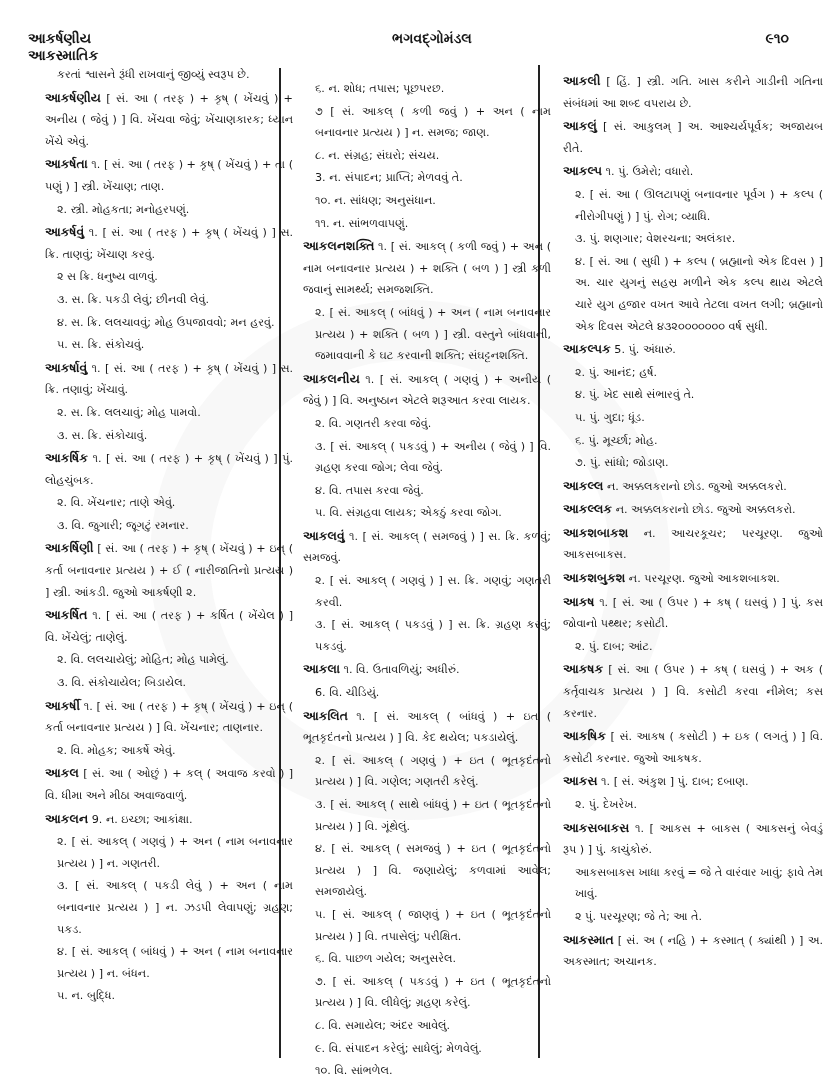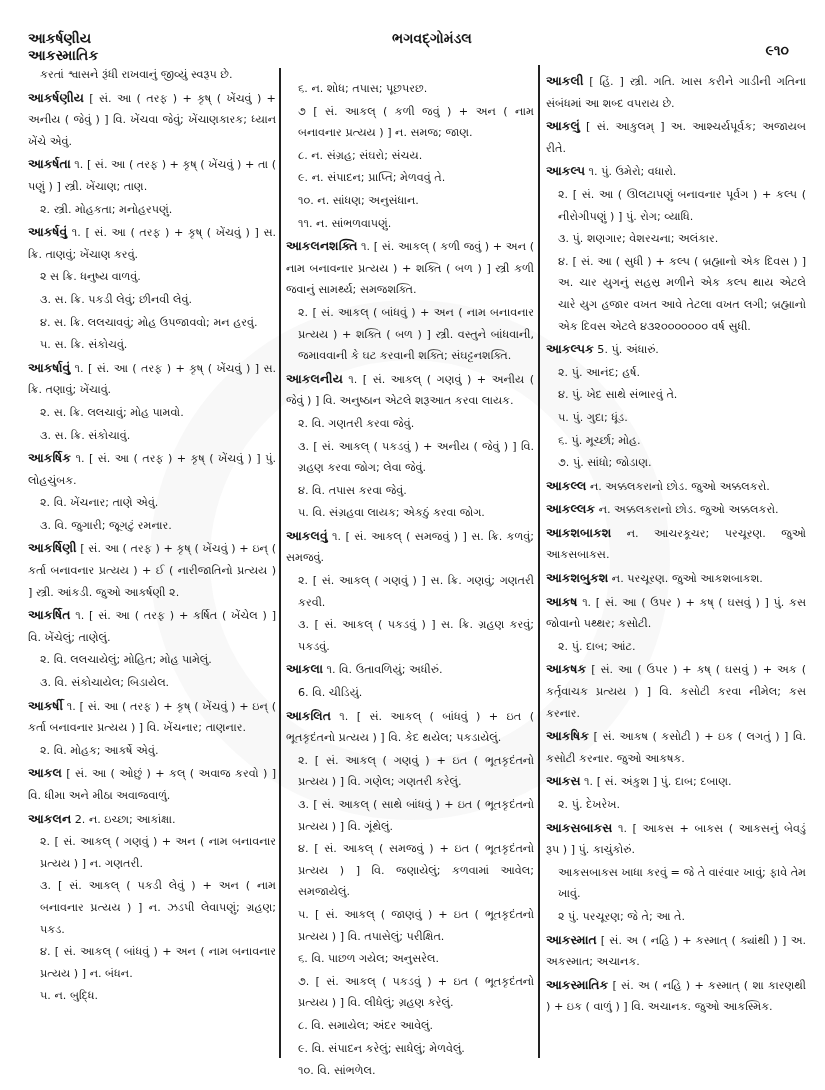--- a/index.html
+++ b/index.html
@@ -11,22 +11,22 @@
   }
   .page { position: absolute; inset: 0; }
   .watermark {
     position: absolute; left: 150px; top: 300px; width: 520px; height: 520px;
     border-radius: 50%;
     border: 60px solid rgba(200,200,200,0.12);
     box-sizing: border-box; pointer-events: none;
   }
   .hdr-left { position: absolute; left: 28px; top: 30px; font-weight: bold; font-size: 14px; line-height: 17px; }
   .hdr-center { position: absolute; left: 352px; top: 30px; width: 160px; text-align: center; font-weight: bold; font-size: 14px; }
-  .hdr-right { position: absolute; right: 36px; top: 30px; font-weight: bold; font-size: 14px; margin-top: 12px; }
-  .col { position: absolute; font-size: 11.2px; line-height: 21.6px; }
+  .hdr-right { position: absolute; right: 36px; top: 30px; font-weight: bold; font-size: 14px; }
+  .col { position: absolute; font-size: 11.2px; line-height: 21.6px; margin-left: 17px; }
   .col-1 { left: 28px; top: 64px; width: 248px; }
   .col-2 { left: 286px; top: 78px; width: 248px; }
   .col-3 { left: 546px; top: 70px; width: 260px; }
   .rule { position: absolute; width: 2px; background: #222; }
   .rule-1 { left: 279px; top: 68px; height: 990px; }
   .rule-2 { left: 538px; top: 65px; height: 993px; }
   .entry { margin: 0 0 1px 0; text-align: justify; }
   .hw { font-weight: bold; font-size: 12.4px; }
   .sub { padding-left: 12px; text-indent: 0; }
   .cont { padding-left: 12px; }
@@ -63,31 +63,31 @@
       <div class="entry"><span class="hw">આકર્ષિક</span><span> ૧. [ સં. આ ( તરફ ) + કૃષ્ ( ખેંચવું ) ] પું. લોહચુંબક.</span></div>
       <div class="entry sub"><span>૨. વિ. ખેંચનાર; તાણે એવું.</span></div>
       <div class="entry sub"><span>૩. વિ. જુગારી; જૂગટું રમનાર.</span></div>
       <div class="entry"><span class="hw">આકર્ષિણી</span><span> [ સં. આ ( તરફ ) + કૃષ્ ( ખેંચવું ) + ઇન્ ( કર્તા બનાવનાર પ્રત્યય ) + ઈ ( નારીજાતિનો પ્રત્યય ) ] સ્ત્રી. આંકડી. જુઓ આકર્ષણી ૨.</span></div>
       <div class="entry"><span class="hw">આકર્ષિત</span><span> ૧. [ સં. આ ( તરફ ) + કર્ષિત ( ખેંચેલ ) ] વિ. ખેંચેલું; તાણેલું.</span></div>
       <div class="entry sub"><span>૨. વિ. લલચાયેલું; મોહિત; મોહ પામેલું.</span></div>
       <div class="entry sub"><span>૩. વિ. સંકોચાયેલ; બિડાયેલ.</span></div>
       <div class="entry"><span class="hw">આકર્ષી</span><span> ૧. [ સં. આ ( તરફ ) + કૃષ્ ( ખેંચવું ) + ઇન્ ( કર્તા બનાવનાર પ્રત્યય ) ] વિ. ખેંચનાર; તાણનાર.</span></div>
       <div class="entry sub"><span>૨. વિ. મોહક; આકર્ષે એવું.</span></div>
       <div class="entry"><span class="hw">આકલ</span><span> [ સં. આ ( ઓછું ) + કલ્ ( અવાજ કરવો ) ] વિ. ધીમા અને મીઠા અવાજવાળું.</span></div>
-      <div class="entry"><span class="hw">આકલન</span><span> 2. ન. ઇચ્છા; આકાંક્ષા.</span></div>
+      <div class="entry"><span class="hw">આકલન</span><span> 9. ન. ઇચ્છા; આકાંક્ષા.</span></div>
       <div class="entry sub"><span>૨. [ સં. આકલ્ ( ગણવું ) + અન ( નામ બનાવનાર પ્રત્યય ) ] ન. ગણતરી.</span></div>
       <div class="entry sub"><span>૩. [ સં. આકલ્ ( પકડી લેવું ) + અન ( નામ બનાવનાર પ્રત્યય ) ] ન. ઝડપી લેવાપણું; ગ્રહણ; પકડ.</span></div>
       <div class="entry sub"><span>૪. [ સં. આકલ્ ( બાંધવું ) + અન ( નામ બનાવનાર પ્રત્યય ) ] ન. બંધન.</span></div>
       <div class="entry sub"><span>૫. ન. બુદ્ધિ.</span></div>
     </div>
   <div class="col col-2">
       <div class="entry sub"><span>૬. ન. શોધ; તપાસ; પૂછપરછ.</span></div>
       <div class="entry sub"><span>૭ [ સં. આકલ્ ( કળી જવું ) + અન ( નામ બનાવનાર પ્રત્યય ) ] ન. સમજ; જાણ.</span></div>
       <div class="entry sub"><span>૮. ન. સંગ્રહ; સંઘરો; સંચય.</span></div>
-      <div class="entry sub"><span>૯. ન. સંપાદન; પ્રાપ્તિ; મેળવવું તે.</span></div>
+      <div class="entry sub"><span>3. ન. સંપાદન; પ્રાપ્તિ; મેળવવું તે.</span></div>
       <div class="entry sub"><span>૧૦. ન. સાંધણ; અનુસંધાન.</span></div>
       <div class="entry sub"><span>૧૧. ન. સાંભળવાપણું.</span></div>
       <div class="entry"><span class="hw">આકલનશક્તિ</span><span> ૧. [ સં. આકલ્ ( કળી જવું ) + અન ( નામ બનાવનાર પ્રત્યય ) + શક્તિ ( બળ ) ] સ્ત્રી કળી જવાનું સામર્થ્ય; સમજશક્તિ.</span></div>
       <div class="entry sub"><span>૨. [ સં. આકલ્ ( બાંધવું ) + અન ( નામ બનાવનાર પ્રત્યય ) + શક્તિ ( બળ ) ] સ્ત્રી. વસ્તુને બાંધવાની, જમાવવાની કે ઘટ કરવાની શક્તિ; સંઘટ્ટનશક્તિ.</span></div>
       <div class="entry"><span class="hw">આકલનીય</span><span> ૧. [ સં. આકલ્ ( ગણવું ) + અનીય ( જેવું ) ] વિ. અનુષ્ઠાન એટલે શરૂઆત કરવા લાયક.</span></div>
       <div class="entry sub"><span>૨. વિ. ગણતરી કરવા જેવું.</span></div>
       <div class="entry sub"><span>૩. [ સં. આકલ્ ( પકડવું ) + અનીય ( જેવું ) ] વિ. ગ્રહણ કરવા જોગ; લેવા જેવું.</span></div>
       <div class="entry sub"><span>૪. વિ. તપાસ કરવા જેવું.</span></div>
       <div class="entry sub"><span>૫. વિ. સંગ્રહવા લાયક; એકઠું કરવા જોગ.</span></div>
       <div class="entry"><span class="hw">આકલવું</span><span> ૧. [ સં. આકલ્ ( સમજવું ) ] સ. ક્રિ. કળવું; સમજવું.</span></div>
@@ -126,15 +126,14 @@
       <div class="entry"><span class="hw">આકષ</span><span> ૧. [ સં. આ ( ઉપર ) + કષ્ ( ઘસવું ) ] પું. કસ જોવાનો પથ્થર; કસોટી.</span></div>
       <div class="entry sub"><span>૨. પું. દાબ; આંટ.</span></div>
       <div class="entry"><span class="hw">આકષક</span><span> [ સં. આ ( ઉપર ) + કષ્ ( ઘસવું ) + અક ( કર્તૃવાચક પ્રત્યય ) ] વિ. કસોટી કરવા નીમેલ; કસ કરનાર.</span></div>
       <div class="entry"><span class="hw">આકષિક</span><span> [ સં. આકષ ( કસોટી ) + ઇક ( લગતું ) ] વિ. કસોટી કરનાર. જુઓ આકષક.</span></div>
       <div class="entry"><span class="hw">આકસ</span><span> ૧. [ સં. અંકુશ ] પું. દાબ; દબાણ.</span></div>
       <div class="entry sub"><span>૨. પું. દેખરેખ.</span></div>
       <div class="entry"><span class="hw">આકસબાકસ</span><span> ૧. [ આકસ + બાકસ ( આકસનું બેવડું રૂપ ) ] પું. કાચુંકોરું.</span></div>
       <div class="entry cont"><span>આકસબાકસ ખાધા કરવું = જે તે વારંવાર ખાવું; ફાવે તેમ ખાવું.</span></div>
       <div class="entry sub"><span>૨ પું. પરચૂરણ; જે તે; આ તે.</span></div>
       <div class="entry"><span class="hw">આકસ્માત</span><span> [ સં. અ ( નહિ ) + કસ્માત્ ( ક્યાંથી ) ] અ. અકસ્માત; અચાનક.</span></div>
-      <div class="entry"><span class="hw">આકસ્માતિક</span><span> [ સં. અ ( નહિ ) + કસ્માત્ ( શા કારણથી ) + ઇક ( વાળું ) ] વિ. અચાનક. જુઓ આકસ્મિક.</span></div>
     </div>
 </div>
 
 </body></html>

